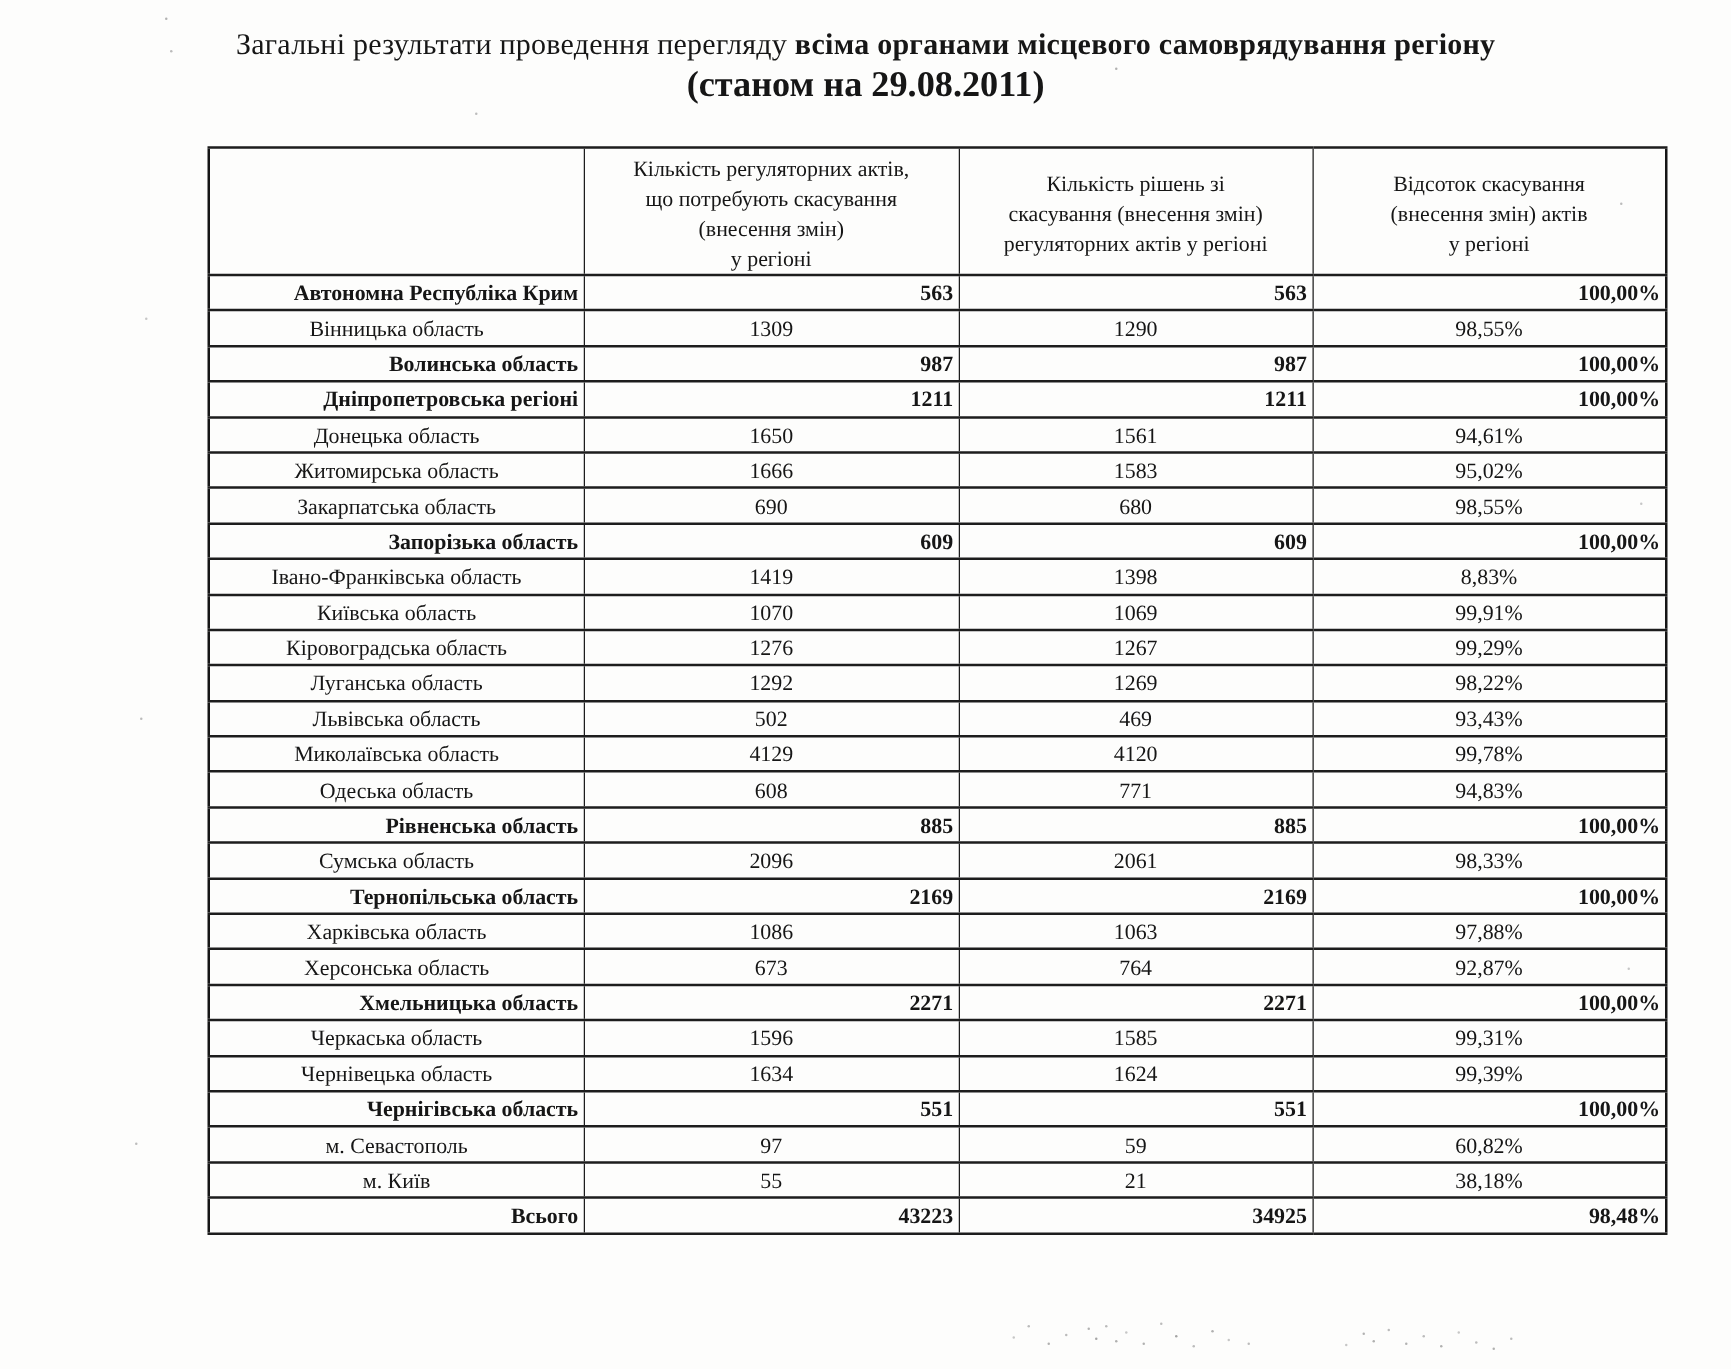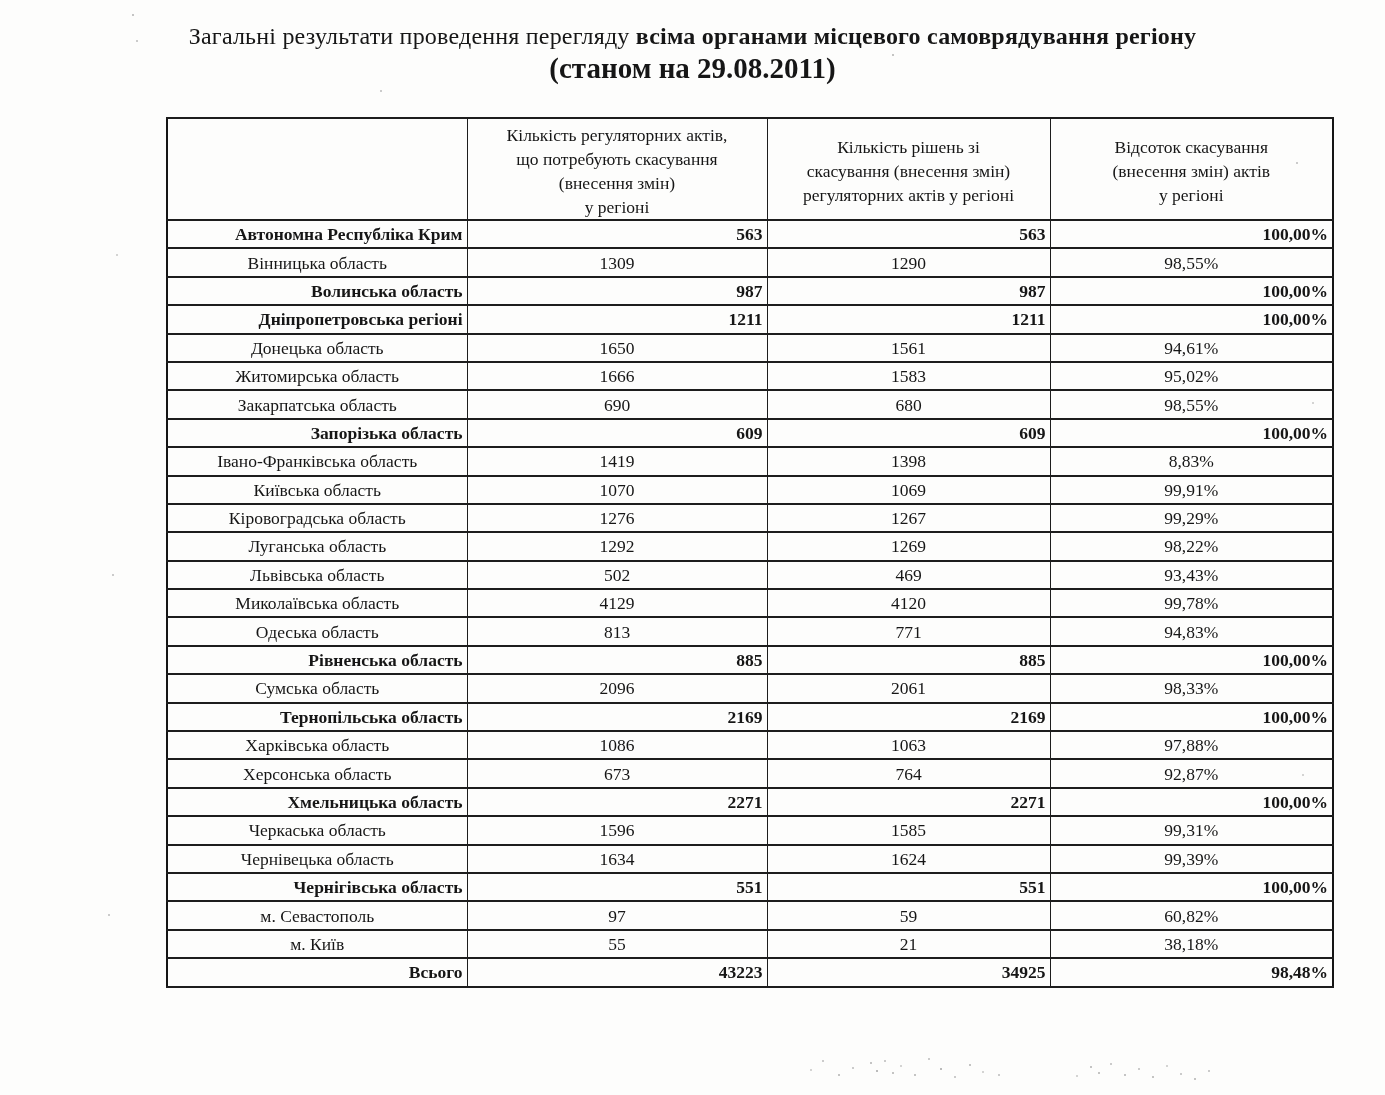--- a/index.html
+++ b/index.html
@@ -214,21 +214,21 @@
       <td class="cell">93,43%</td>
     </tr>
         <tr>
       <td class="cell">Миколаївська область</td>
       <td class="cell">4129</td>
       <td class="cell">4120</td>
       <td class="cell">99,78%</td>
     </tr>
         <tr>
       <td class="cell">Одеська область</td>
-      <td class="cell">813</td>
+      <td class="cell">608</td>
       <td class="cell">771</td>
       <td class="cell">94,83%</td>
     </tr>
         <tr class="bold-row">
       <td class="cell">Рівненська область</td>
       <td class="cell">885</td>
       <td class="cell">885</td>
       <td class="cell">100,00%</td>
     </tr>
         <tr>

